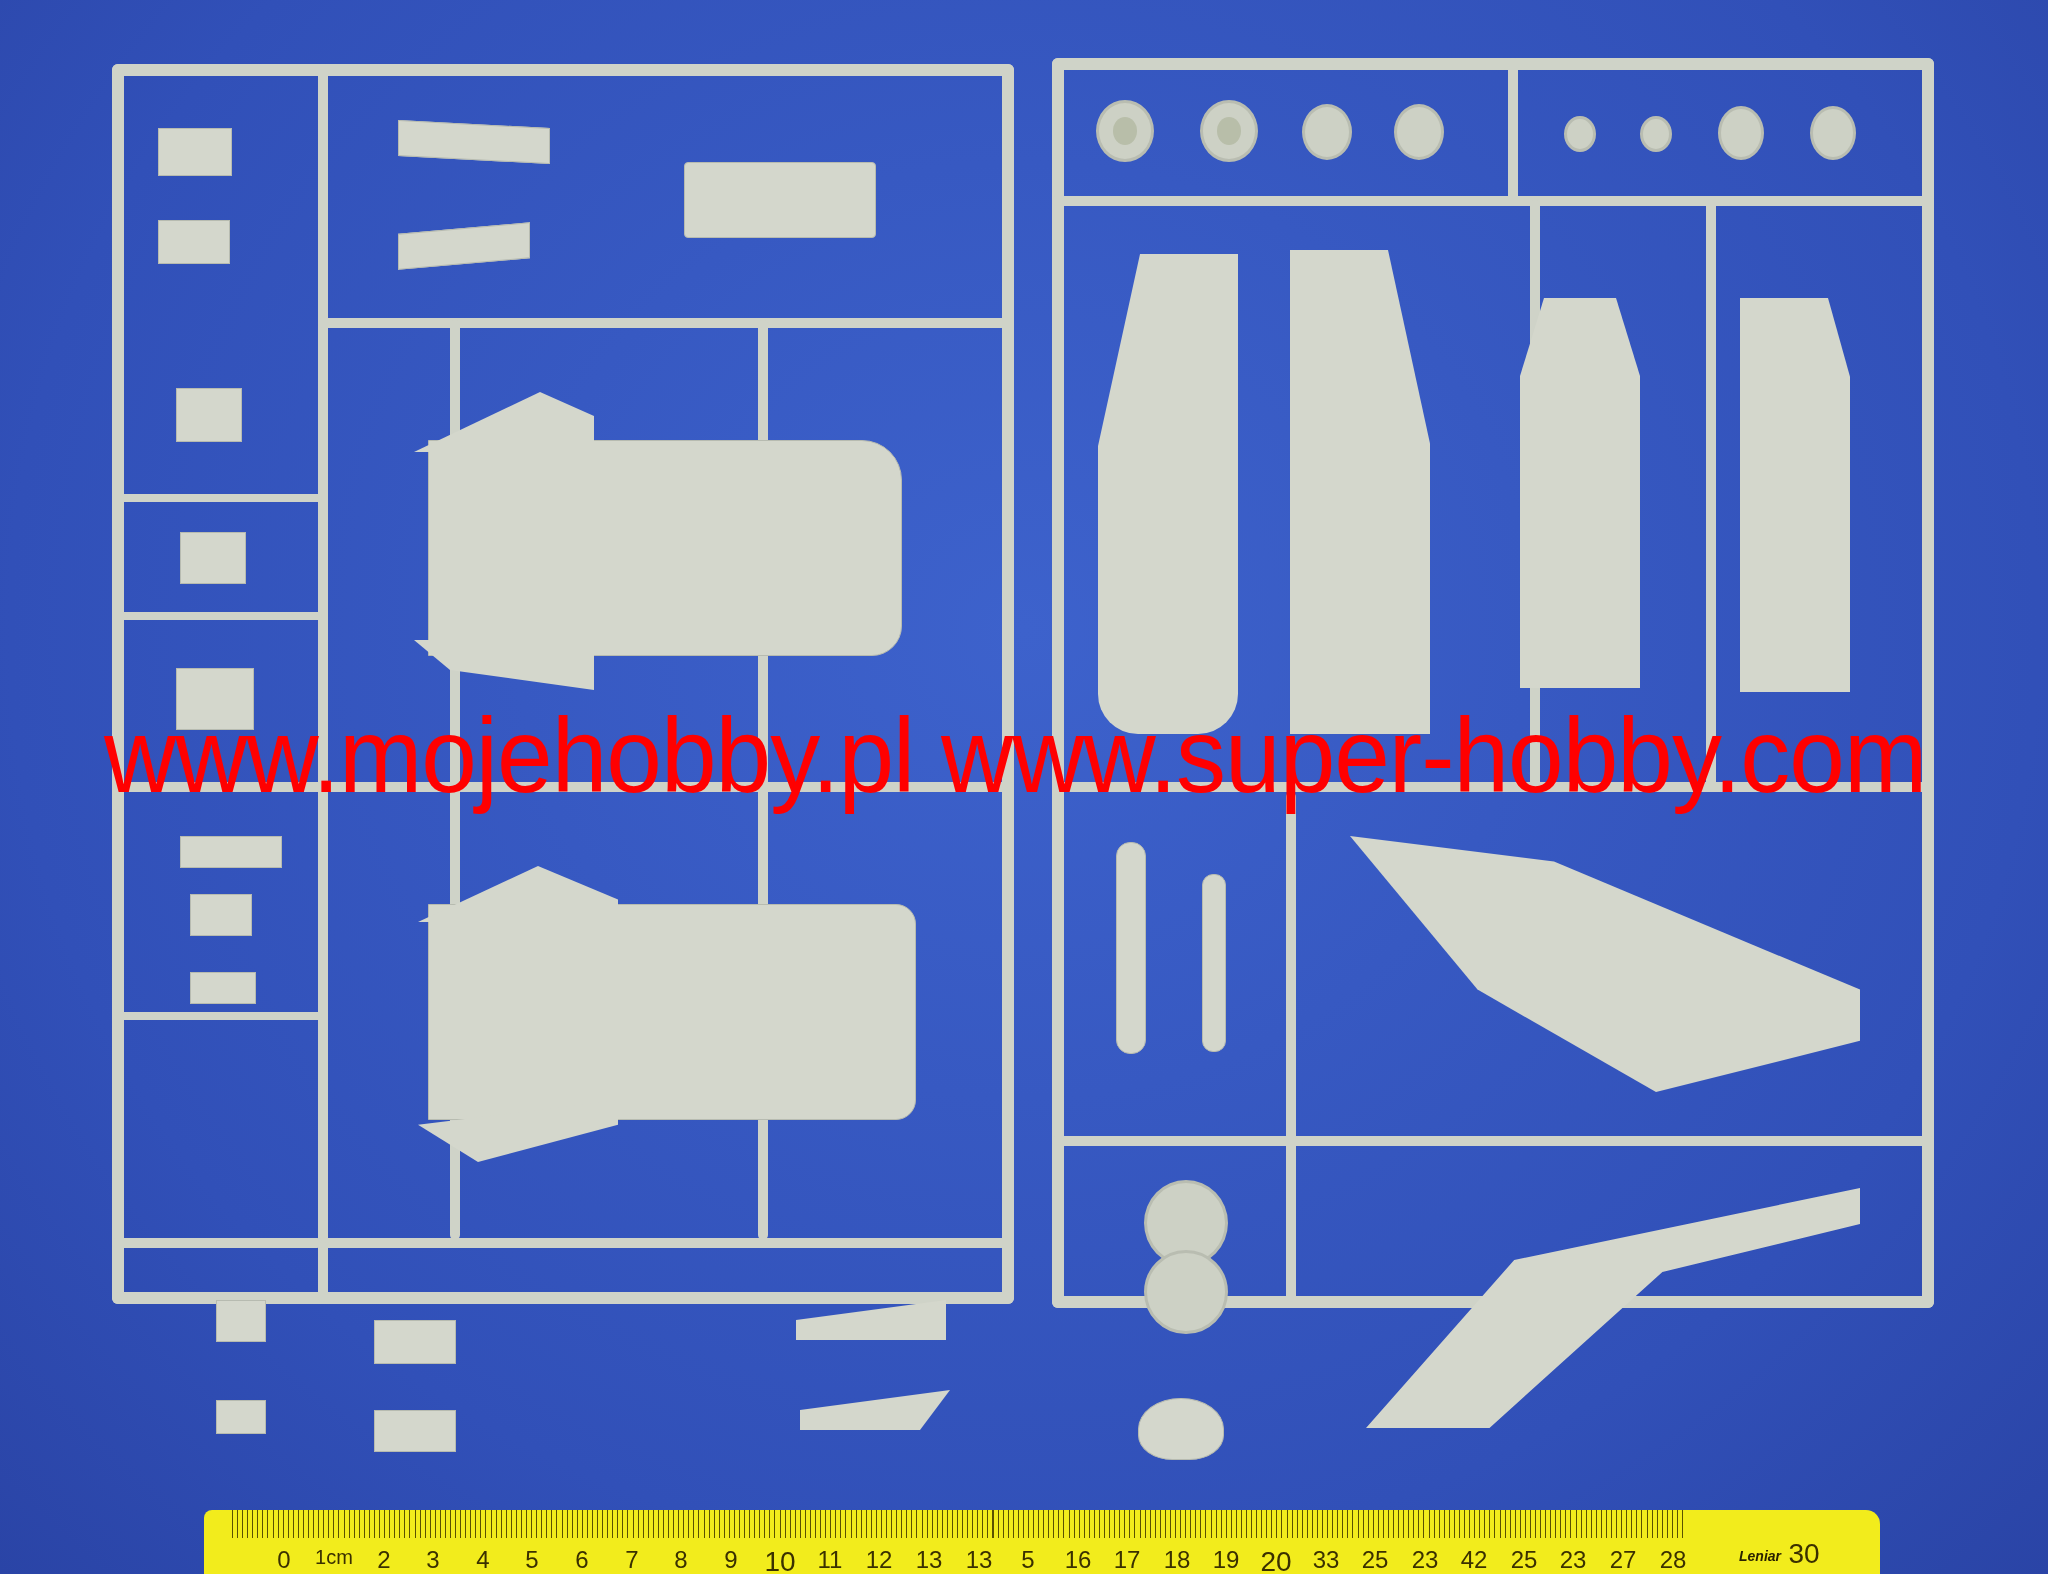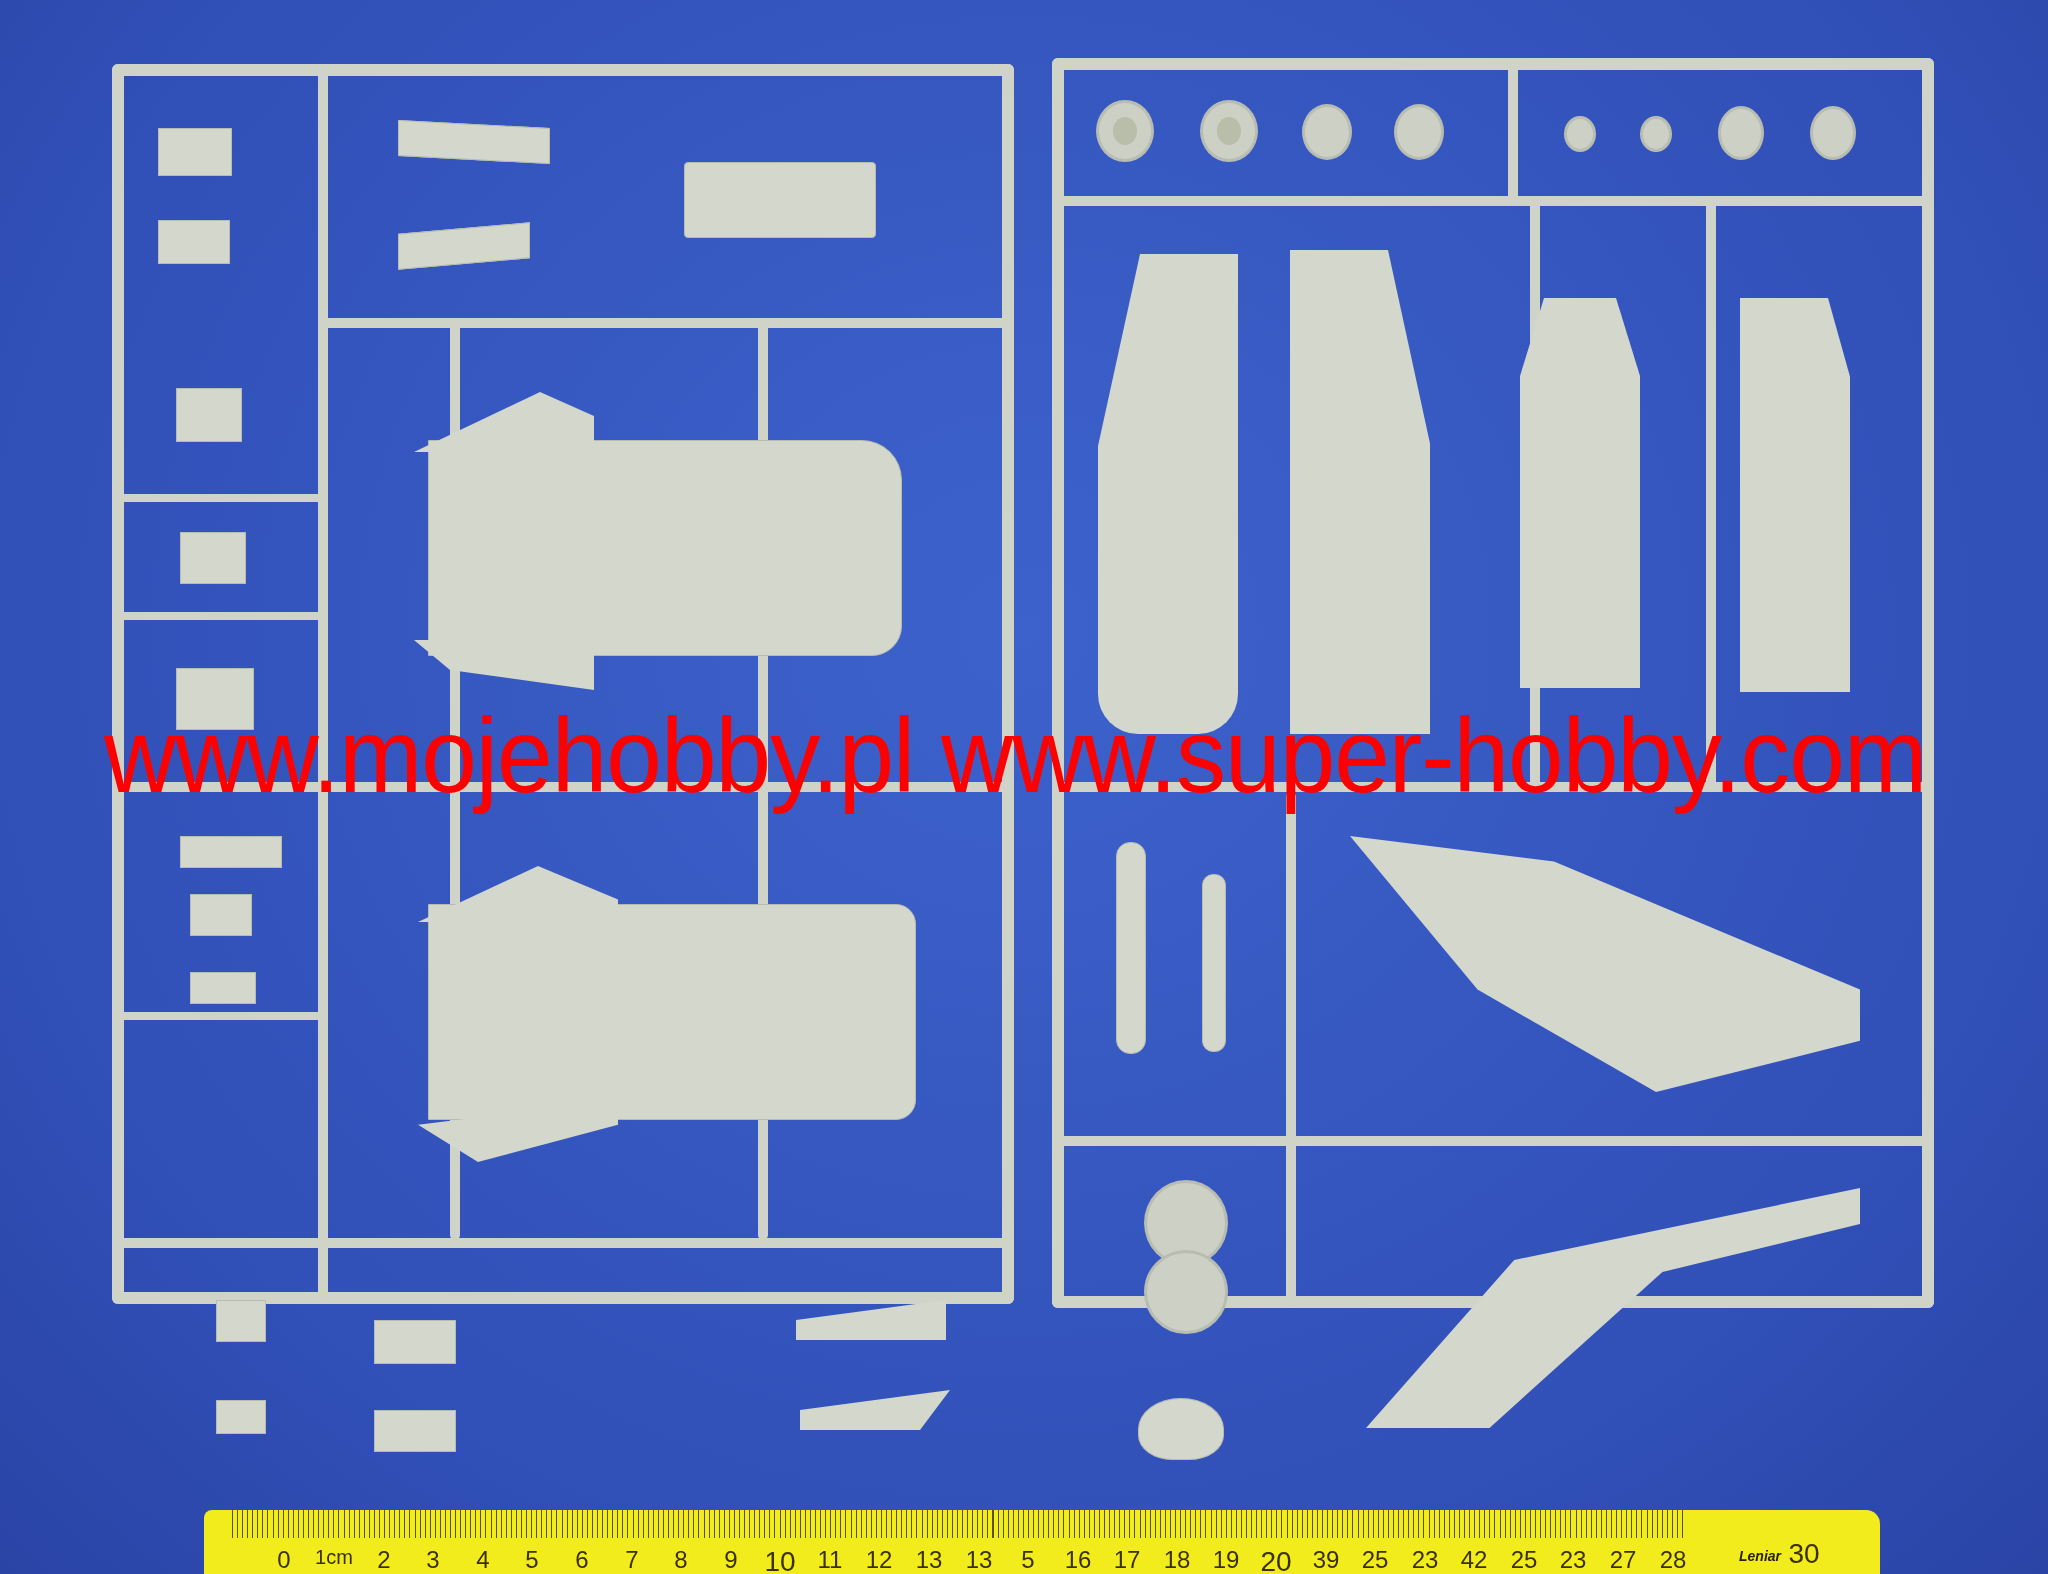--- a/index.html
+++ b/index.html
@@ -117,21 +117,21 @@
   <span class="num" style="left:626px">11</span>
   <span class="num" style="left:675px">12</span>
   <span class="num" style="left:725px">13</span>
   <span class="num" style="left:775px">13</span>
   <span class="num" style="left:824px">5</span>
   <span class="num" style="left:874px">16</span>
   <span class="num" style="left:923px">17</span>
   <span class="num" style="left:973px">18</span>
   <span class="num" style="left:1022px">19</span>
   <span class="num" style="left:1072px;font-size:28px">20</span>
-  <span class="num" style="left:1122px">39</span>
+  <span class="num" style="left:1122px">33</span>
   <span class="num" style="left:1171px">25</span>
   <span class="num" style="left:1221px">23</span>
   <span class="num" style="left:1270px">42</span>
   <span class="num" style="left:1320px">25</span>
   <span class="num" style="left:1369px">23</span>
   <span class="num" style="left:1419px">27</span>
   <span class="num" style="left:1469px">28</span>
   <span class="brand">Leniar</span>
   <span class="num" style="left:1600px;top:28px;font-size:28px">30</span>
 </div>

